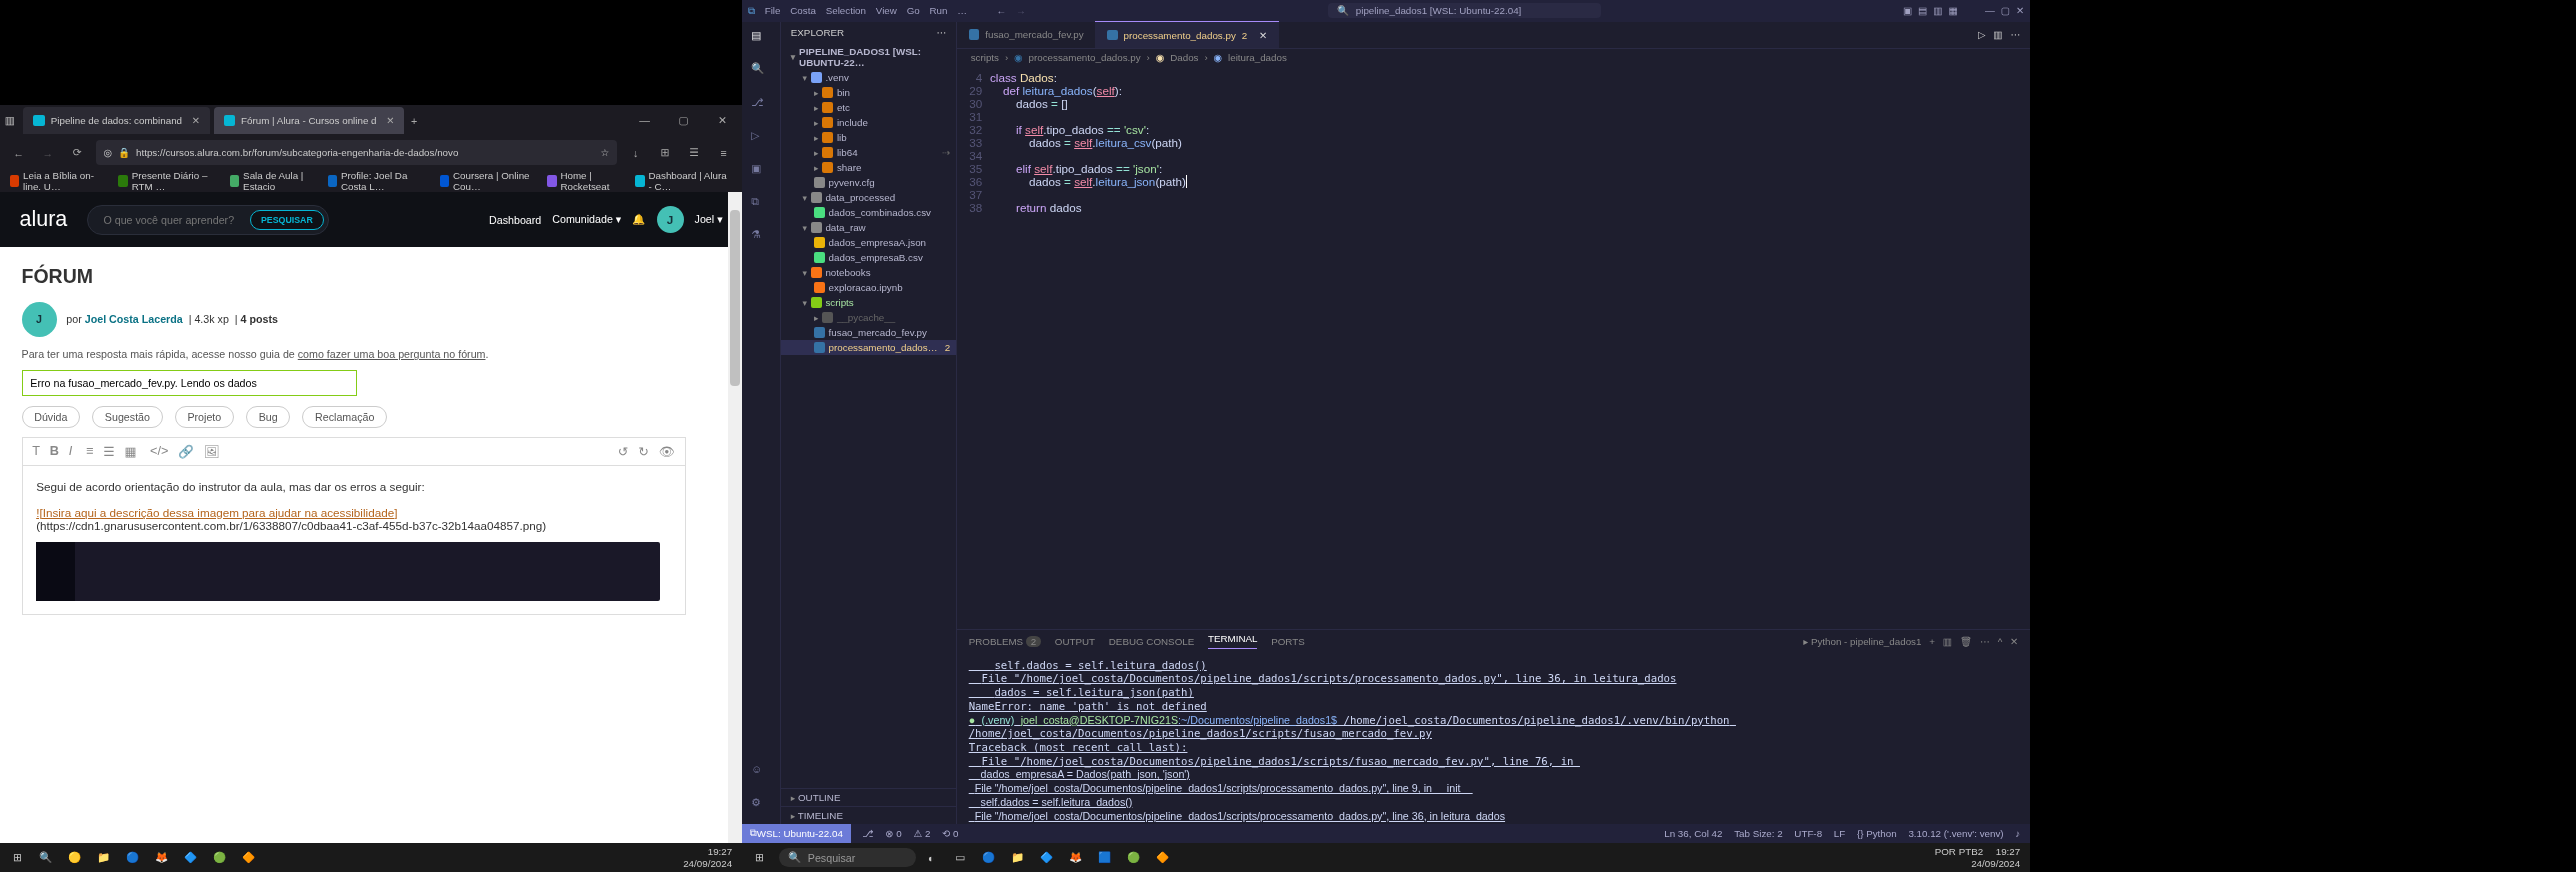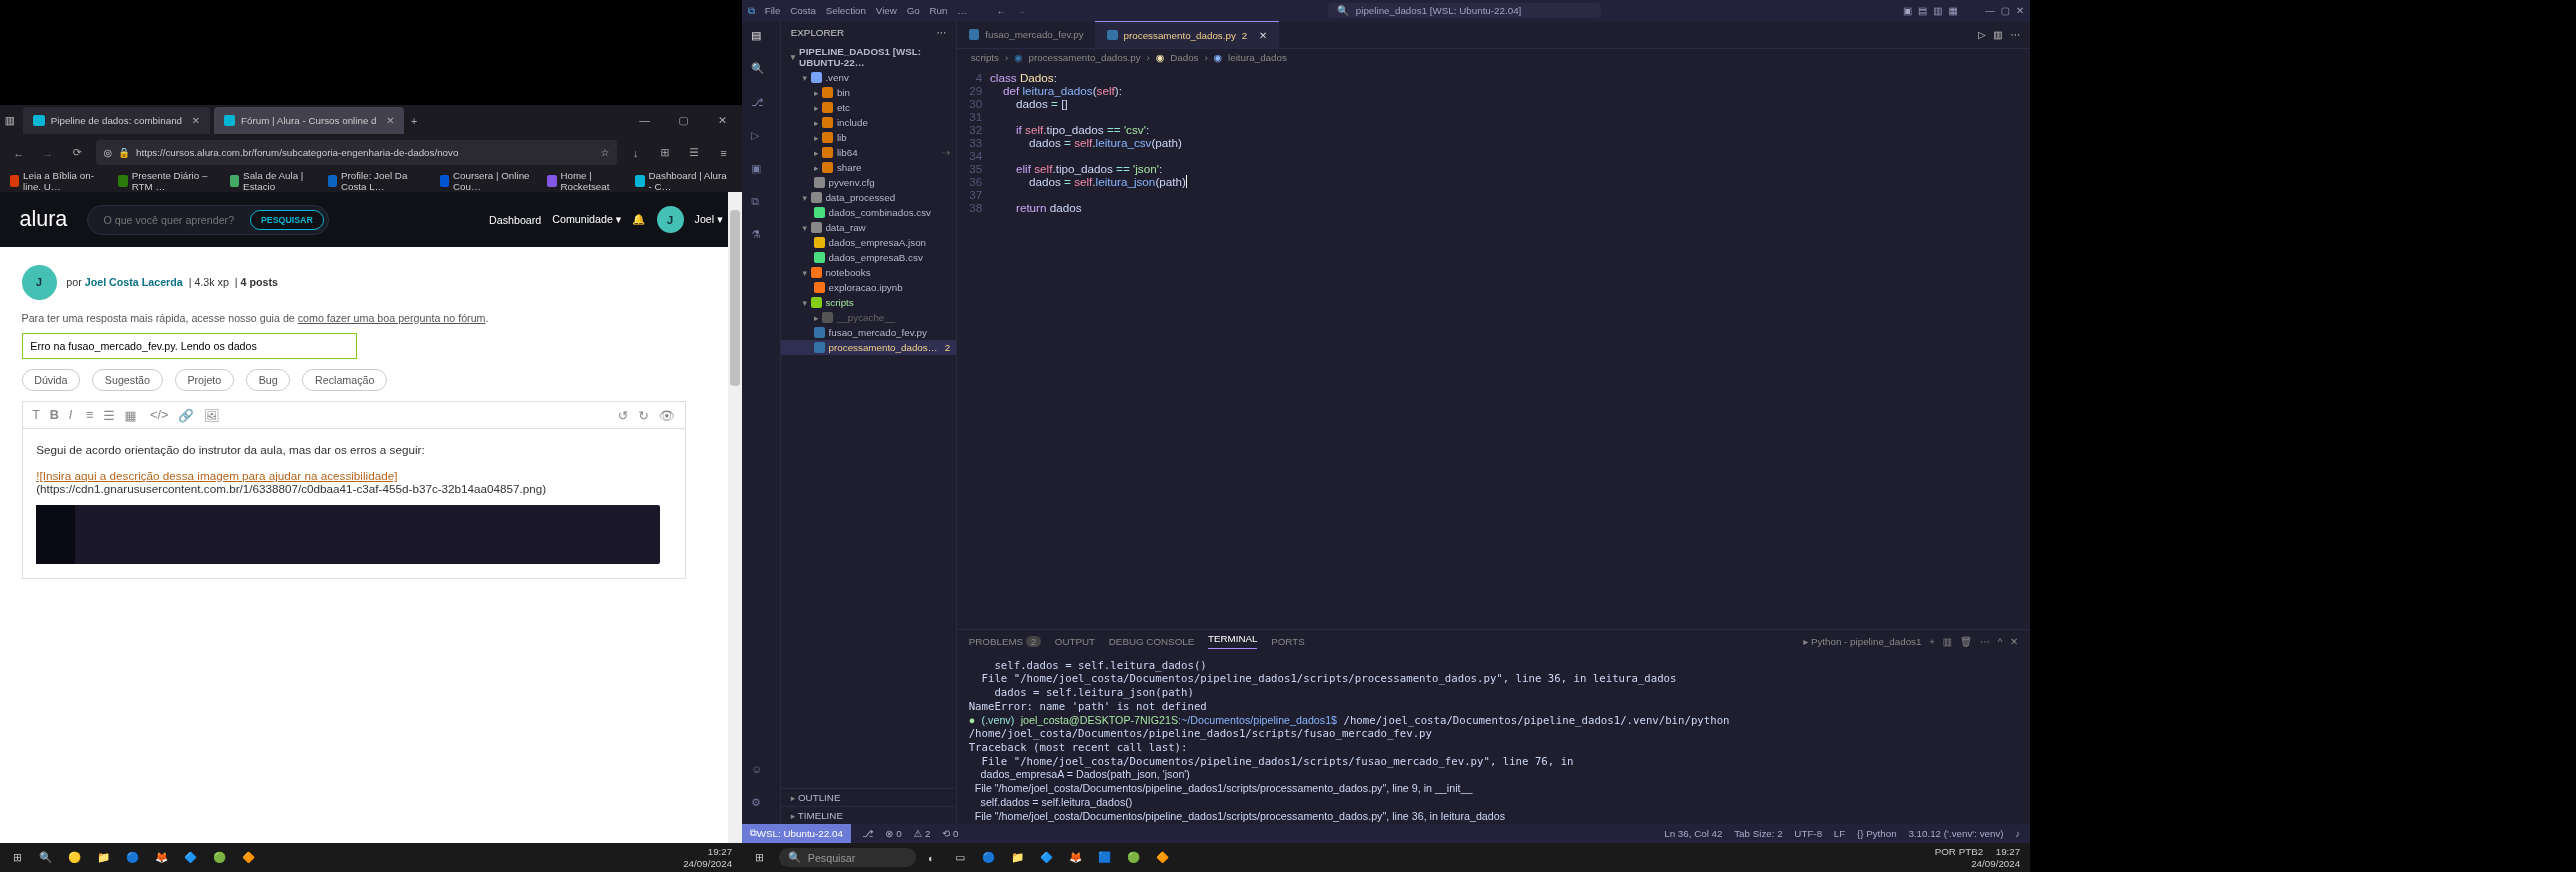--- a/index.html
+++ b/index.html
@@ -75,26 +75,26 @@
 .outline { border-top:1px solid #2a2a44; padding:2.9px 9.8px; font-size:9.8px;}
 .editarea { flex:1; display:flex; flex-direction:column; background:#1e1e2e;}
 .edtabs { height:27px; background:#1e1e2e; display:flex; align-items:center; border-bottom:1px solid #2a2a44; font-size:9.8px;}
 .edtab { padding:0 11.7px; height:27px; display:flex; align-items:center; gap:5.9px; color:#888;}
 .edtab.active { background:#26263f; color:#ddd; border-top:1px solid #a78bfa;}
 .edtab .mod { color:#ddd;}
 .breadcrumb-ed { padding:3.9px 13.7px; font-size:9.8px; color:#888; display:flex; gap:5.9px;}
 .code { flex:1; display:flex; font-family:'Consolas',monospace; font-size:11.7px; background:#1e1e2e; padding-top:3.9px;}
 .gutter { width:33px; text-align:right; color:#555577; padding-right:7.8px;}
 .codelines { flex:1; white-space:pre; color:#cdd6f4;}
-.kw{color:#cba6f7;} .fn{color:#89b4fa;} .self{color:#f38ba8;} .str{color:#a6e3a1;} .op{color:#94e2d5;} .cls{color:#f9e2af;}
+.kw{color:#cba6f7;} .fn{color:#89b4fa;} .self{color:#f38ba8;text-decoration:underline;} .str{color:#a6e3a1;} .op{color:#94e2d5;} .cls{color:#f9e2af;}
 .panel { height:195px; border-top:1px solid #2a2a44; display:flex; flex-direction:column;}
 .panel-tabs { height:23.4px; display:flex; align-items:center; gap:13.7px; padding:0 11.7px; font-size:9.8px; color:#888;}
 .panel-tabs .active { color:#fff; border-bottom:1px solid #a78bfa; padding-bottom:3.9px;}
 .panel-right { margin-left:auto; display:flex; gap:7.8px; align-items:center;}
-.terminal { flex:1; font-family:'Consolas',monospace; font-size:10.7px; line-height:13.7px; padding:5.9px 11.7px; color:#cdd6f4; white-space:pre-wrap; overflow:hidden;}
+.terminal { flex:1; font-family:'Consolas',monospace; font-size:10.7px; line-height:13.7px; padding:5.9px 11.7px; color:#cdd6f4; white-space:pre-wrap; overflow:hidden;text-decoration:underline;}
 .t-g{color:#a6e3a1;} .t-b{color:#89b4fa;} .t-c{color:#94e2d5;}
 .statusbar { height:19.5px; background:#22223a; display:flex; align-items:center; font-size:9.8px; color:#aac; padding:0 9.8px; gap:11.7px;}
 .statusbar .wsl { background:#6c7bd8; color:#fff; padding:0 7.8px; height:19.5px; display:flex; align-items:center; margin-left:-9.8px;}
 .vs-taskbar { height:29px; background:#1a1a1a; display:flex; align-items:center; padding:0 3.9px; gap:2px;}
 .vs-taskbar .search2 { background:#2e2e2e; border-radius:13.7px; padding:2.9px 9.8px; color:#999; margin-left:3.9px; width:137px; display:flex; align-items:center; gap:5.9px;}
 </style>
 </head>
 <body>
 
 <div class="browser">
@@ -172,20 +172,21 @@
       </div>
       <div class="headerlinks">
         <span>Dashboard</span>
         <span><span>Comunidade</span> ▾</span>
         <span>🔔</span>
         <span class="avatar">J</span>
         <span><span>Joel</span> ▾</span>
       </div>
     </div>
     <div class="forum">
+      <h1>FÓRUM</h1>
       <div class="userrow">
         <span class="bigavatar">J</span>
         <span class="userinfo">
           <span>por </span><span class="username">Joel Costa Lacerda</span>
           &nbsp;|&nbsp;<span>4.3k xp</span>
           &nbsp;|&nbsp;<b>4 posts</b>
         </span>
       </div>
       <div class="tiphint"><span>Para ter uma resposta mais rápida, acesse nosso guia de </span><a href="#">como fazer uma boa pergunta no fórum</a>.</div>
       <input class="titleinput" value="Erro na fusao_mercado_fev.py. Lendo os dados" style="">

